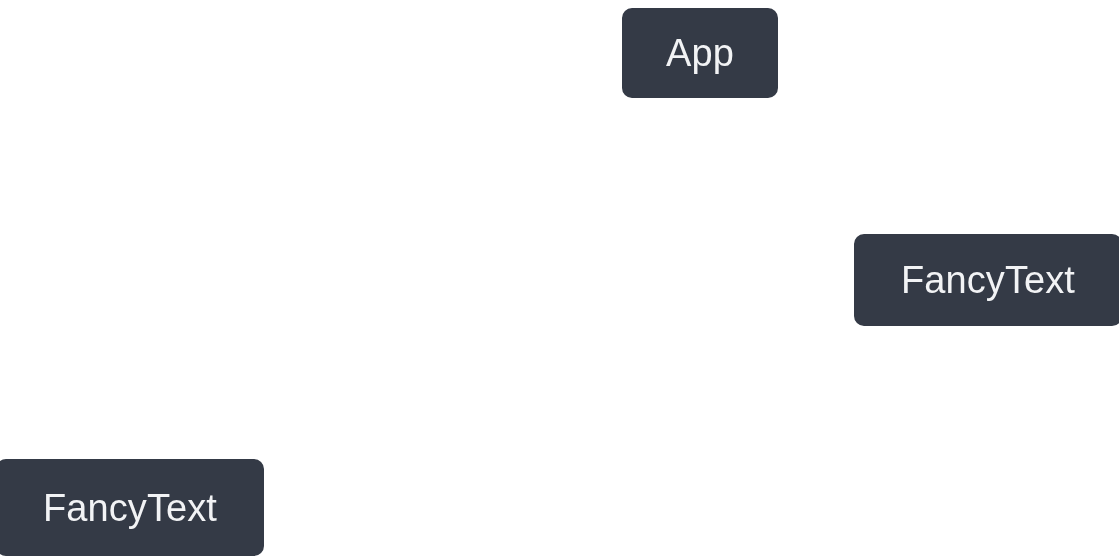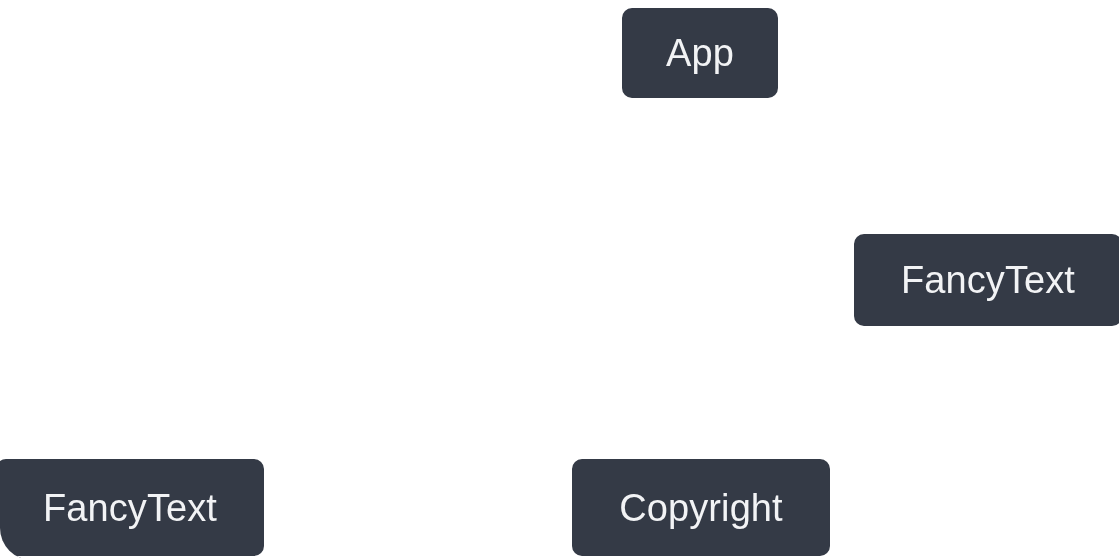--- a/index.html
+++ b/index.html
@@ -8,21 +8,20 @@
     padding: 0;
     background: #ffffff;
   }
   #diagram-root {
     position: relative;
     width: 1119px;
     height: 560px;
     overflow: hidden;
     background: transparent;
     font-family: "Liberation Sans", "DejaVu Sans", sans-serif;
-    border-radius: 32px;
   }
   #connector-layer {
     position: absolute;
     left: 0;
     top: 0;
     width: 1119px;
     height: 560px;
     pointer-events: none;
   }
   .node-box {
@@ -101,22 +100,19 @@
 
 
   <div class="node-box node-fancy-right">
     <span class="node-label">FancyText</span>
   </div>
 
   <div class="node-box node-fancy-left">
     <span class="node-label">FancyText</span>
   </div>
 
-  <div class="node-box node-copyright">
-    <span class="node-label">Copyright</span>
-  </div>
 
   <div class="edge-label lbl-renders-1">renders</div>
   <div class="edge-label lbl-renders-2">renders</div>
   <div class="edge-label lbl-renders-3">renders</div>
   <div class="edge-label lbl-renders-4">renders</div>
 
 </div>
 
 </body></html>

